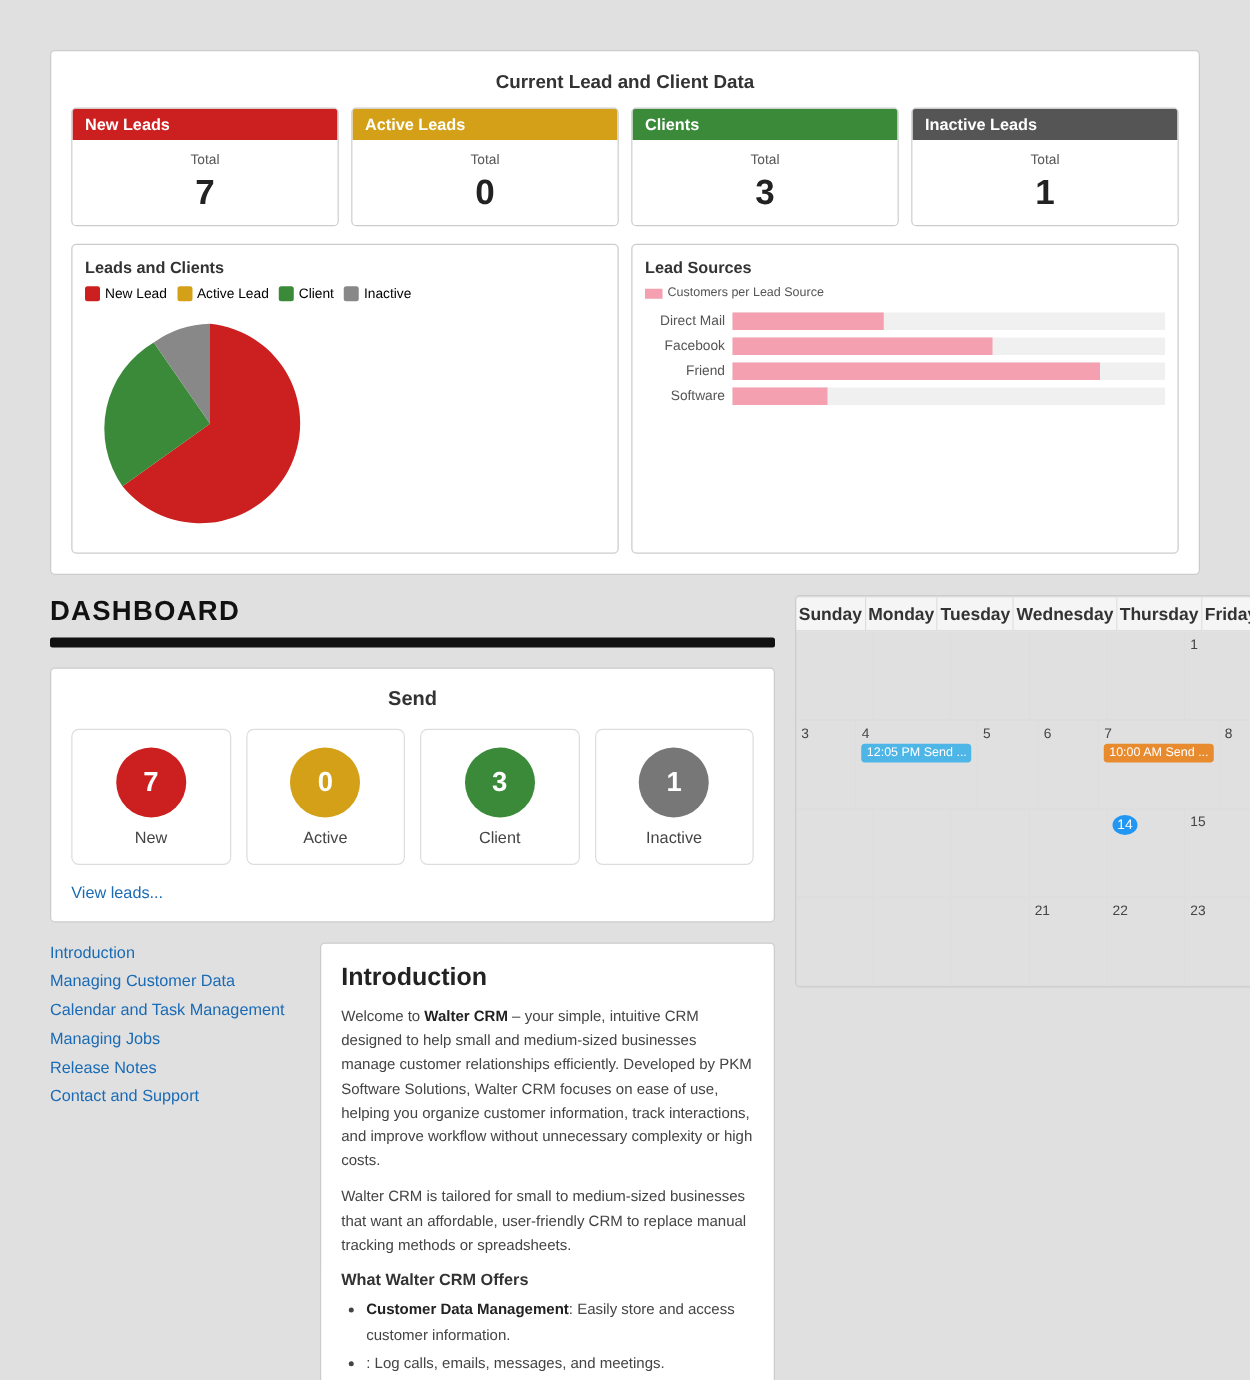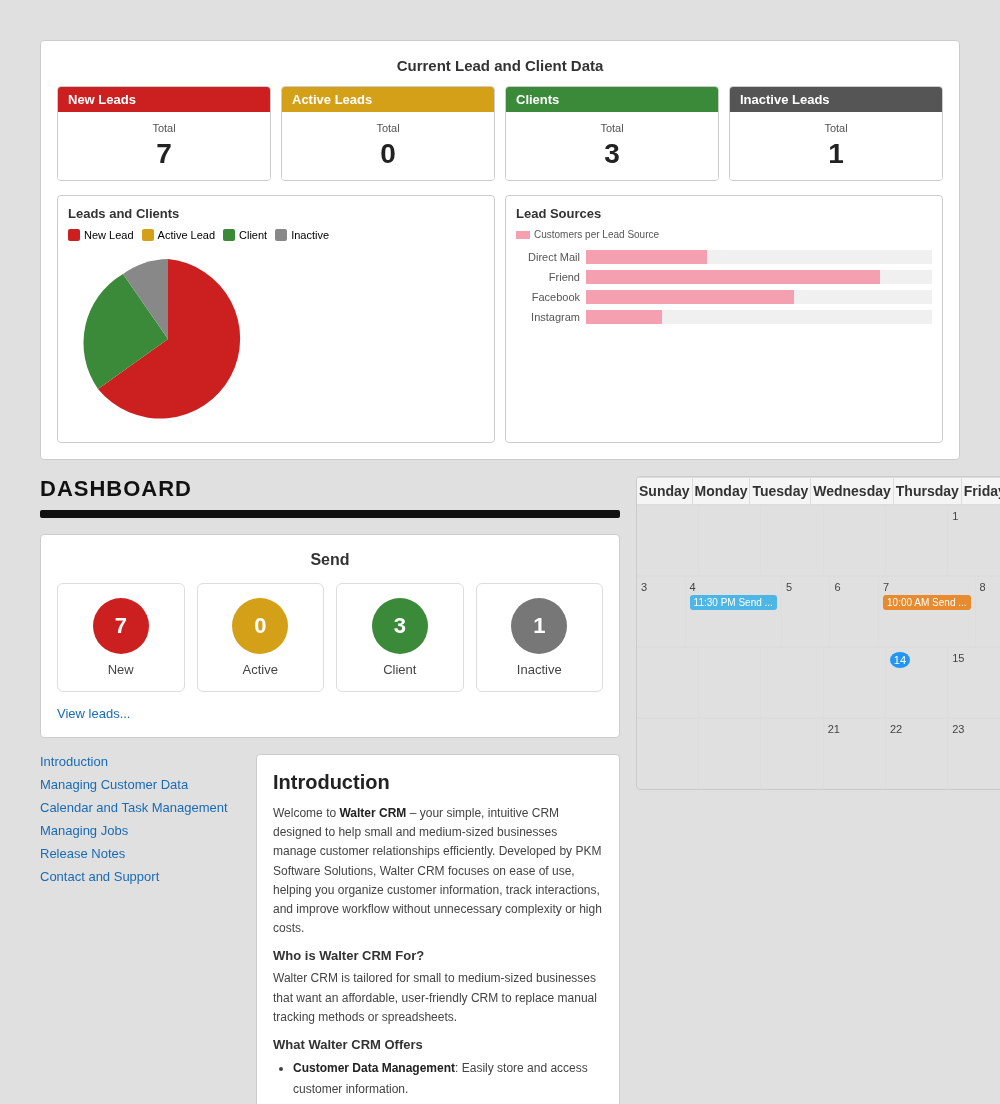--- a/index.html
+++ b/index.html
@@ -334,33 +334,33 @@
           <span>Customers per Lead Source</span>
         </div>
         <div class="bar-chart-area">
           <div class="bar-row">
             <div class="bar-label">Direct Mail</div>
             <div class="bar-track">
               <div class="bar-fill" style="width:35%"></div>
             </div>
           </div>
           <div class="bar-row">
+            <div class="bar-label">Facebook</div>
+            <div class="bar-track">
+              <div class="bar-fill" style="width:60%"></div>
+            </div>
+          </div>
+          <div class="bar-row">
             <div class="bar-label">Friend</div>
             <div class="bar-track">
               <div class="bar-fill" style="width:85%"></div>
             </div>
           </div>
           <div class="bar-row">
-            <div class="bar-label">Facebook</div>
-            <div class="bar-track">
-              <div class="bar-fill" style="width:60%"></div>
-            </div>
-          </div>
-          <div class="bar-row">
-            <div class="bar-label">Instagram</div>
+            <div class="bar-label">Software</div>
             <div class="bar-track">
               <div class="bar-fill" style="width:22%"></div>
             </div>
           </div>
         </div>
       </div>
     </div>
   </div>
 
   <div class="two-col">
@@ -410,21 +410,20 @@
           <a class="nav-link">Calendar and Task Management</a>
           <a class="nav-link">Managing Jobs</a>
           <a class="nav-link">Release Notes</a>
           <a class="nav-link">Contact and Support</a>
         </div>
         <div class="intro-col">
           <div class="intro-title">Introduction</div>
           <p class="intro-text">
             Welcome to <b>Walter CRM</b> – your simple, intuitive CRM designed to help small and medium-sized businesses manage customer relationships efficiently. Developed by PKM Software Solutions, Walter CRM focuses on ease of use, helping you organize customer information, track interactions, and improve workflow without unnecessary complexity or high costs.
           </p>
-          <div class="intro-subtitle">Who is Walter CRM For?</div>
           <p class="intro-text">Walter CRM is tailored for small to medium-sized businesses that want an affordable, user-friendly CRM to replace manual tracking methods or spreadsheets.</p>
           <div class="intro-subtitle">What Walter CRM Offers</div>
           <ul class="intro-list">
             <li><b>Customer Data Management</b>: Easily store and access customer information.</li>
             <li>: Log calls, emails, messages, and meetings.</li>
 
           </ul>
         </div>
       </div>
     </div>
@@ -454,21 +453,21 @@
             <div class="cal-date">2</div>
           </div>
         </div>
 
         <div class="calendar-grid">
           <div class="cal-cell">
             <div class="cal-date">3</div>
           </div>
           <div class="cal-cell">
             <div class="cal-date">4</div>
-            <div class="cal-event event-blue">11:30 PM Send ...</div>
+            <div class="cal-event event-blue">12:05 PM Send ...</div>
           </div>
           <div class="cal-cell">
             <div class="cal-date">5</div>
           </div>
           <div class="cal-cell">
             <div class="cal-date">6</div>
           </div>
           <div class="cal-cell">
             <div class="cal-date">7</div>
             <div class="cal-event event-orange">10:00 AM Send ...</div>

